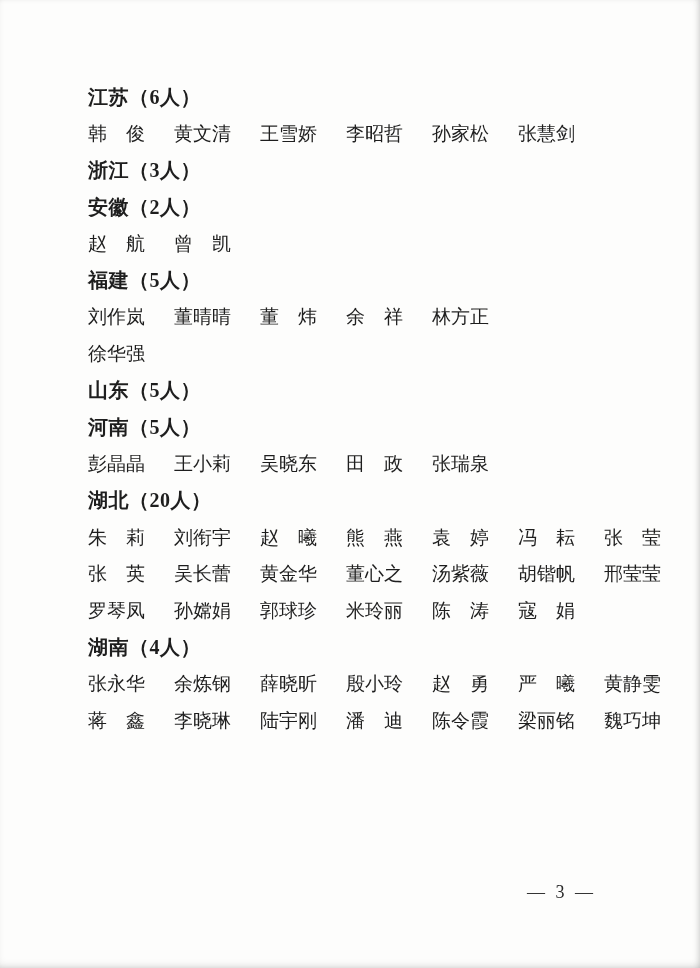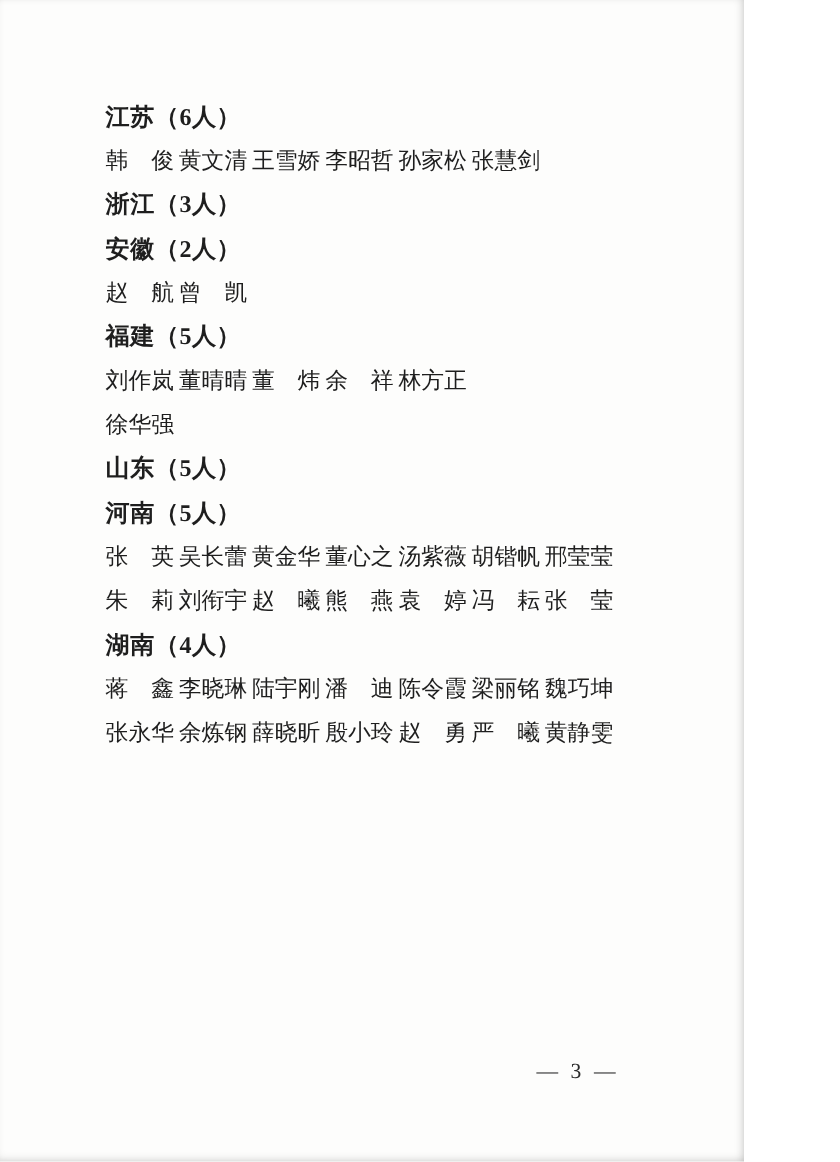--- a/index.html
+++ b/index.html
@@ -2,21 +2,21 @@
 <html><head>
 <meta charset="utf-8">
 <style>
   html, body {
     margin: 0;
     padding: 0;
     background: #ffffff;
   }
   .page {
     position: relative;
-    width: 620px;
+    width: 700px;
     height: 968px;
     background: #fdfdfc;
     font-family: "Liberation Serif", serif;
     color: #1e1e1e;
     overflow: hidden;
     box-shadow: inset -4px 0 7px -3px rgba(0,0,0,0.18), inset 0 -5px 8px -4px rgba(0,0,0,0.15);
   }
   .content {
     position: absolute;
     left: 88px;
@@ -28,21 +28,21 @@
     display: flex;
     align-items: center;
   }
   .header {
     font-weight: bold;
     font-size: 20px;
     letter-spacing: 0.5px;
   }
   .row {
     font-size: 19px;
-    gap: 4px;
+    gap: 29px;
   }
   .name {
     white-space: pre;
   }
   .page-number {
     position: absolute;
     top: 882px;
     right: 104px;
     font-size: 18px;
     letter-spacing: 3px;
@@ -77,51 +77,67 @@
         <span class="name">董　炜</span>
         <span class="name">余　祥</span>
         <span class="name">林方正</span>
       </div>
       <div class="line row">
         <span class="name">徐华强</span>
       </div>
       <div class="line header">山东（5人）</div>
       <div class="line header">河南（5人）</div>
       <div class="line row">
+        <span class="name">彭晶晶</span>
+        <span class="name">王小莉</span>
+        <span class="name">吴晓东</span>
+        <span class="name">田　政</span>
+        <span class="name">张瑞泉</span>
+      </div>
+      <div class="line header">湖北（20人）</div>
+      <div class="line row">
+        <span class="name">朱　莉</span>
+        <span class="name">刘衔宇</span>
+        <span class="name">赵　曦</span>
+        <span class="name">熊　燕</span>
+        <span class="name">袁　婷</span>
+        <span class="name">冯　耘</span>
+        <span class="name">张　莹</span>
+      </div>
+      <div class="line row">
         <span class="name">张　英</span>
         <span class="name">吴长蕾</span>
         <span class="name">黄金华</span>
         <span class="name">董心之</span>
         <span class="name">汤紫薇</span>
         <span class="name">胡锴帆</span>
         <span class="name">邢莹莹</span>
       </div>
       <div class="line row">
-        <span class="name">朱　莉</span>
-        <span class="name">刘衔宇</span>
-        <span class="name">赵　曦</span>
-        <span class="name">熊　燕</span>
-        <span class="name">袁　婷</span>
-        <span class="name">冯　耘</span>
-        <span class="name">张　莹</span>
+        <span class="name">罗琴凤</span>
+        <span class="name">孙嫦娟</span>
+        <span class="name">郭球珍</span>
+        <span class="name">米玲丽</span>
+        <span class="name">陈　涛</span>
+        <span class="name">寇　娟</span>
       </div>
       <div class="line header">湖南（4人）</div>
+      <div class="line row">
+        <span class="name">张永华</span>
+        <span class="name">余炼钢</span>
+        <span class="name">薛晓昕</span>
+        <span class="name">殷小玲</span>
+        <span class="name">赵　勇</span>
+        <span class="name">严　曦</span>
+        <span class="name">黄静雯</span>
+      </div>
       <div class="line row">
         <span class="name">蒋　鑫</span>
         <span class="name">李晓琳</span>
         <span class="name">陆宇刚</span>
         <span class="name">潘　迪</span>
         <span class="name">陈令霞</span>
         <span class="name">梁丽铭</span>
         <span class="name">魏巧坤</span>
       </div>
-      <div class="line row">
-        <span class="name">张永华</span>
-        <span class="name">余炼钢</span>
-        <span class="name">薛晓昕</span>
-        <span class="name">殷小玲</span>
-        <span class="name">赵　勇</span>
-        <span class="name">严　曦</span>
-        <span class="name">黄静雯</span>
-      </div>
     </div>
   <div class="page-number">— 3 —</div>
 </div>
 
 </body></html>

